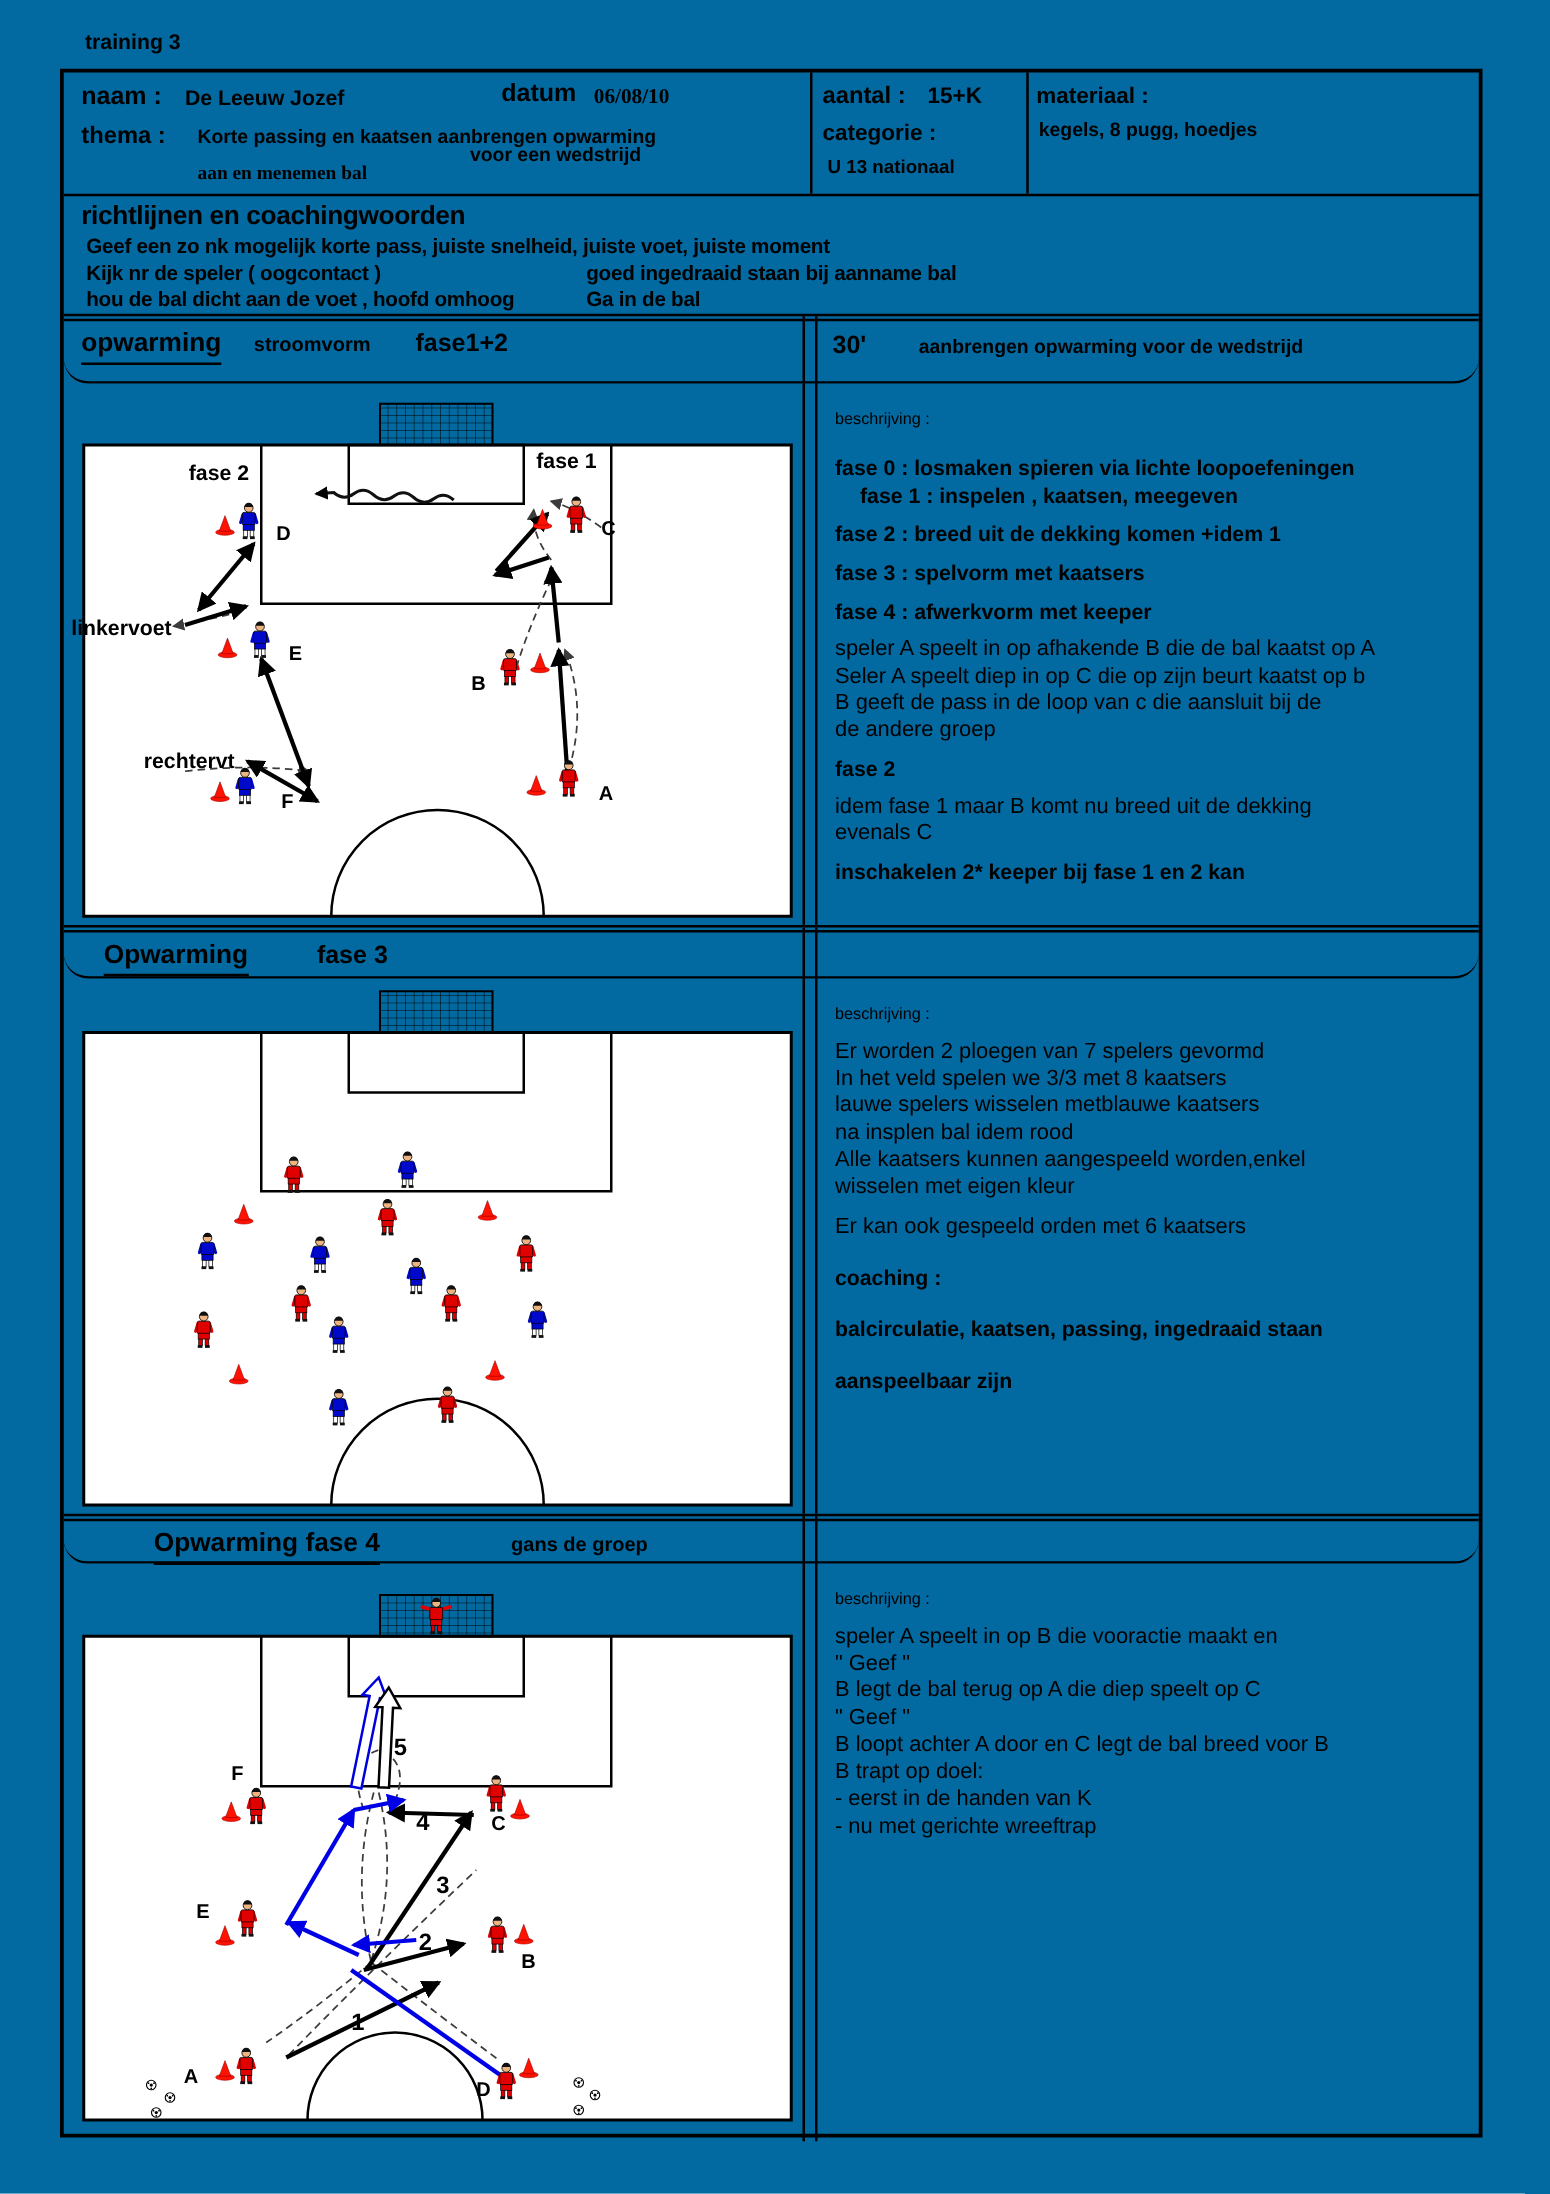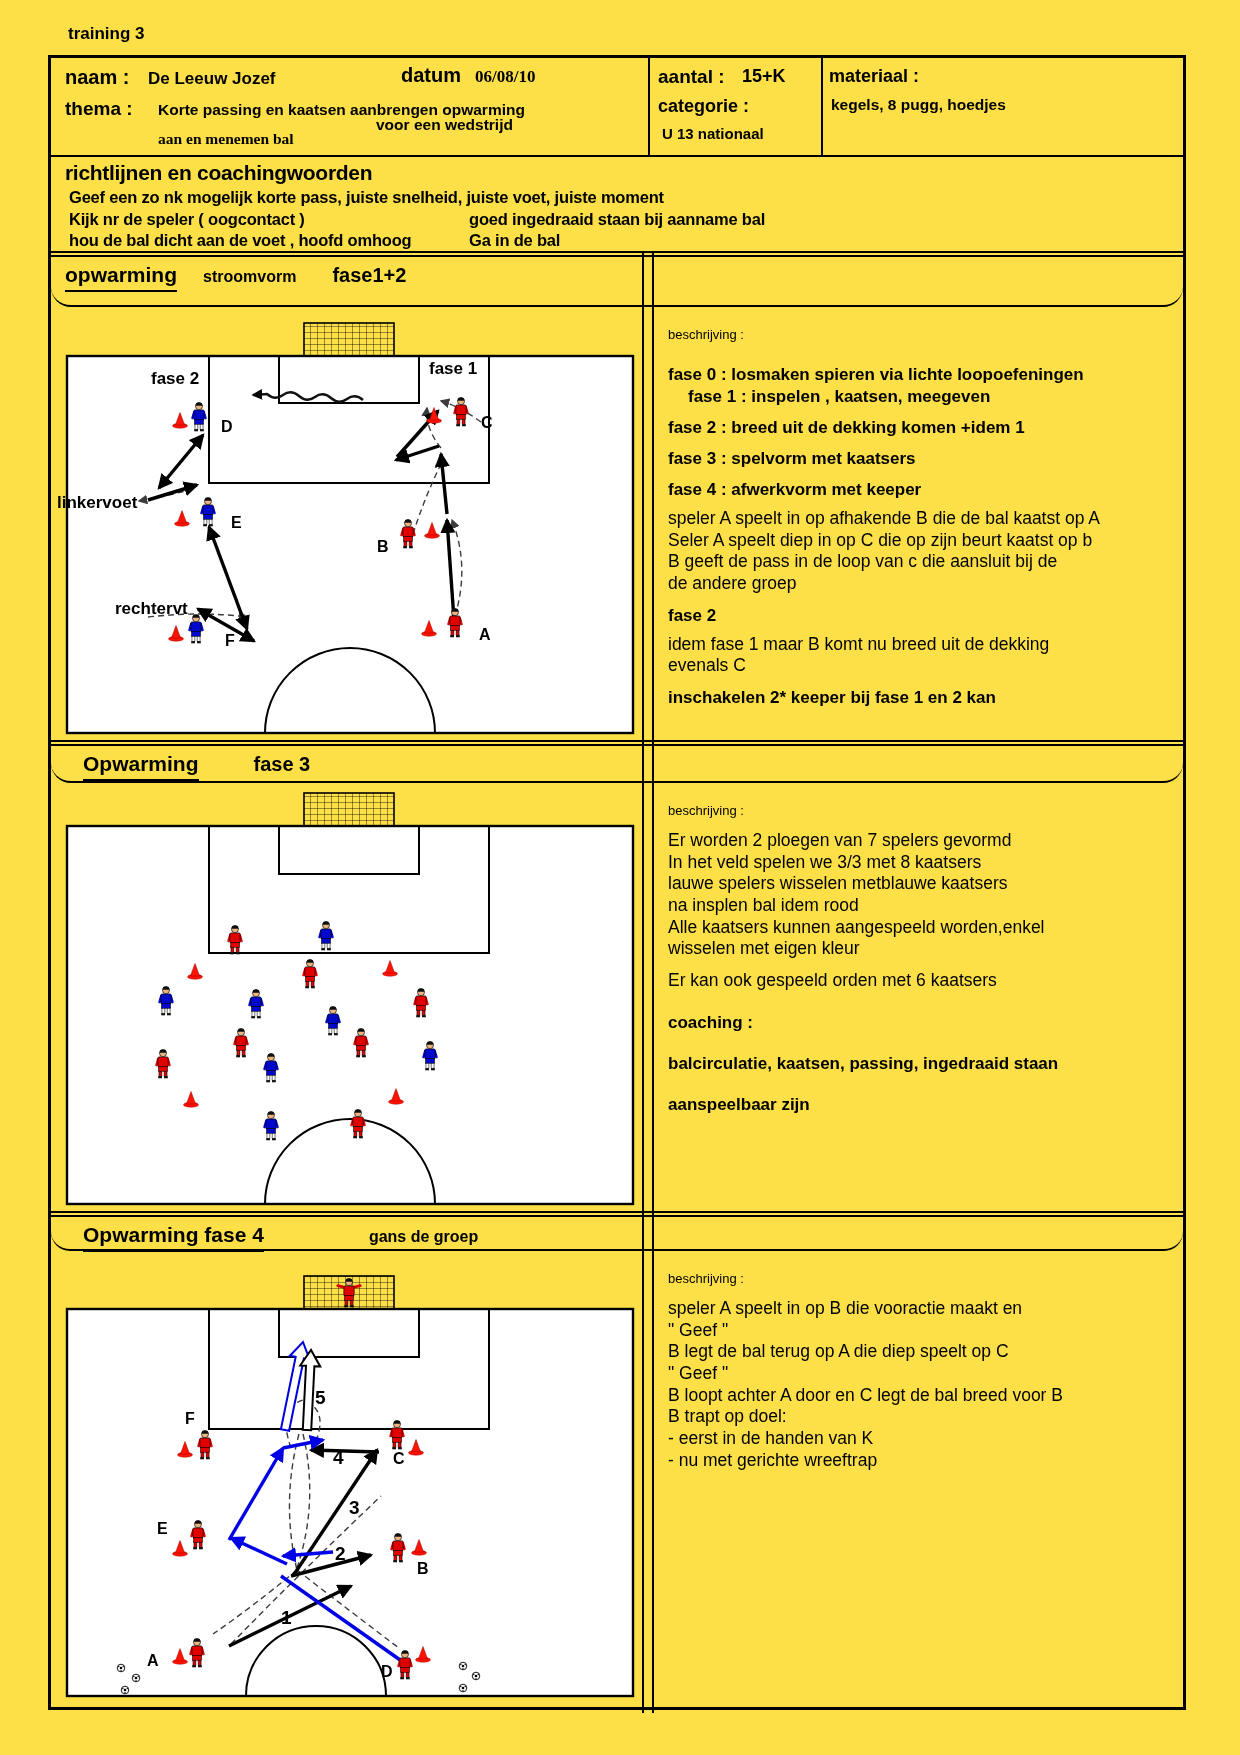--- a/index.html
+++ b/index.html
@@ -1,16 +1,16 @@
 <!DOCTYPE html>
 <html><head>
 <meta charset="utf-8">
 <style>
   html,body{margin:0;padding:0;background:#fff;}
-  .page{position:relative;width:1240px;height:1755px;background:#fde047;overflow:hidden;
+  .page{position:relative;width:1240px;height:1755px;background:#0369a1;overflow:hidden;
         font-family:"Liberation Sans",sans-serif;color:#000;}
   .training-label{position:absolute;left:68px;top:24px;font-size:17px;font-weight:700;}
   .doc{position:absolute;left:48px;top:55px;width:1138px;height:1655px;border:3px solid #000;box-sizing:border-box;}
 
   
   .hdr{position:absolute;left:0;top:0;width:100%;height:97px;}
   .hcell{position:absolute;top:0;height:97px;}
   .hc-left{left:0;width:597px;}
   .hc-mid{left:599px;width:169px;}
   .hc-right{left:770px;right:0;}
@@ -42,21 +42,21 @@
   
   .sec{position:absolute;left:0;width:100%;border-top:2px solid #000;box-sizing:border-box;
        display:flex;flex-direction:column;}
   .sec::before{content:"";position:absolute;left:0;right:0;top:2px;height:2px;background:#000;}
   .sec1{top:193px;height:489px;}
   .sec2{top:682px;height:471px;}
   .sec3{top:1153px;height:502px;}
   .vl{position:absolute;top:0;bottom:0;width:2px;background:#000;}
   .vl1{left:591px;} .vl2{left:601px;}
   .strip{display:flex;border-bottom:2px solid #000;box-sizing:border-box;flex:0 0 auto;border-radius:20px;}
-  .st54{height:54px;} .st41{height:41px;} .st38{height:38px;}
+  .st54{height:54px;} .st41{height:41px;} .st38{height:38px;padding-left:40px;}
   .strip-left{width:597px;display:flex;align-items:baseline;padding:10px 0 0 14px;box-sizing:border-box;}
   .strip-right{flex:1;display:flex;align-items:baseline;padding:12px 0 0 18px;}
   .hw{font-weight:700;white-space:nowrap;}
   .xl{font-size:21px;} .lg{font-size:20px;} .md{font-size:16px;}
   .u{border-bottom:2.5px solid #000;padding-bottom:3px;}
   .g1{margin-left:26px;} .g2{margin-left:36px;} .g3{margin-left:55px;} .g4{margin-left:105px;}
   .ml18{margin-left:18px;}
   .time{font-size:20px;font-weight:700;}
   .strip-right .txt{font-size:15.5px;font-weight:700;margin-left:42px;}
 
@@ -118,20 +118,24 @@
       </div>
     </div>
 
     <div class="sec sec1">
       <div class="strip st54">
         <div class="strip-left">
             <span class="hw xl u">opwarming</span>
             <span class="hw md g1">stroomvorm</span>
             <span class="hw lg g2">fase1+2</span>
           </div>
+        <div class="strip-right">
+          <span class="time">30'</span>
+          <span class="txt">aanbrengen opwarming voor de wedstrijd</span>
+        </div>
       </div>
       <div class="body">
         <svg class="diag" viewBox="0 0 597 433" width="597" height="433">
             <defs>
               <pattern id="net-d1" width="7" height="6" patternUnits="userSpaceOnUse">
                 <path d="M0 0H7M0 0V6" stroke="#000" stroke-width="0.8" fill="none"></path>
               </pattern>
               <marker id="ak-d1" viewBox="0 0 10 10" refX="8.5" refY="5" markerWidth="4.5" markerHeight="4.5" orient="auto-start-reverse">
                 <path d="M0 0L10 5L0 10z" fill="#000"></path>
               </marker>

